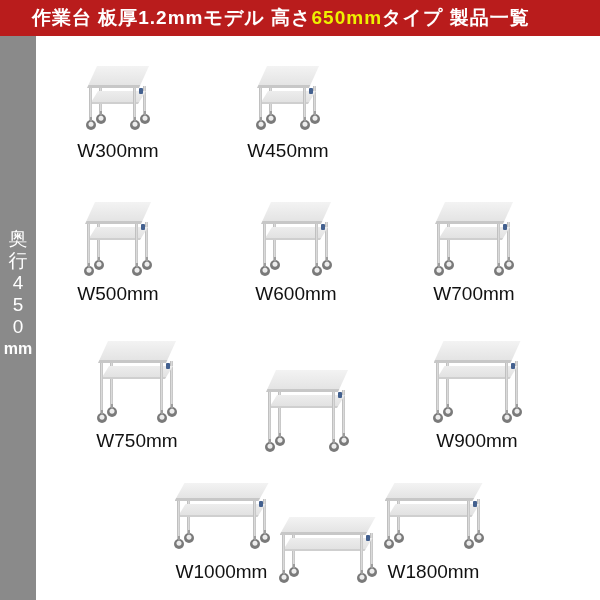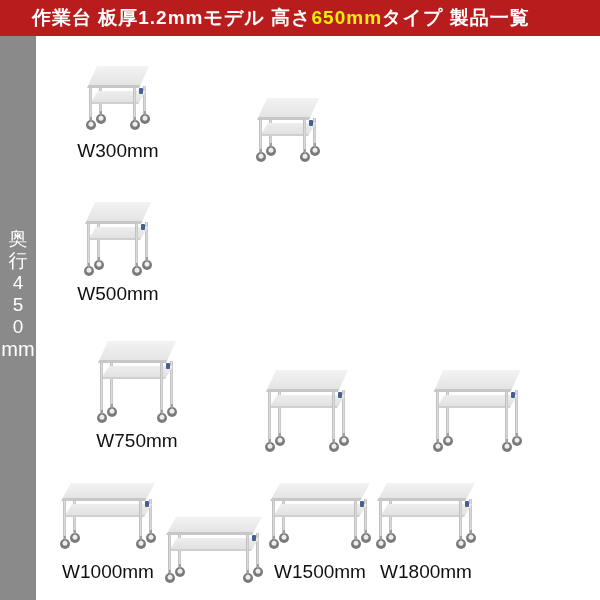--- a/index.html
+++ b/index.html
@@ -22,28 +22,28 @@
   
   .sidebar{
     position:absolute;left:0;top:36px;width:36px;height:564px;
     background:#8a8a8a;
   }
   .depth{
     position:absolute;left:0;top:192px;width:36px;
     display:flex;flex-direction:column;align-items:center;
     color:#ffffff;font-size:19px;line-height:22px;
   }
-  .depth .unit{font-size:20px;line-height:18px;margin-top:2px;}
+  .depth .unit{font-size:16px;line-height:18px;margin-top:2px;font-weight:bold;}
   
   .main{position:absolute;left:32px;top:36px;width:568px;height:564px;}
   .row{display:flex;}
   .row1{margin-top:30px;margin-left:1px;}
   .row2{margin-top:40px;margin-left:1px;gap:8px;}
   .row3{margin-top:36px;margin-left:1px;padding-left:19px;}
-  .row4{margin-top:31px;margin-left:23px;}
+  .row4{margin-top:31px;margin-left:23px;justify-content:center;}
   .row1 .cell,.row2 .cell,.row3 .cell{width:170px;}
   .row4 .cell{width:106px;}
   .cell{display:flex;flex-direction:column;align-items:center;justify-content:flex-end;}
   .lbl{
     color:#111111;font-size:19px;font-weight:400;letter-spacing:0px;
     white-space:nowrap;
   }
   .row1 .lbl{margin-top:10px;}
   .row2 .lbl{margin-top:7px;}
   .row3 .lbl{margin-top:7px;}
@@ -130,40 +130,73 @@
           <div class="shelf"></div>
           <div class="leg fl"></div>
           <div class="leg fr"></div>
           <div class="top"></div>
           <div class="fitting"></div>
           <div class="caster cbl"></div>
           <div class="caster cbr"></div>
           <div class="caster cfl"></div>
           <div class="caster cfr"></div>
         </div>
+      <div class="lbl">W450mm</div>
     </div>
   </div>
 
   <div class="row row2">
     <div class="cell">
       <div class="tbl" style="--tw:56px;--th:74px;--d:19px">
           <div class="leg bl"></div>
           <div class="leg br"></div>
           <div class="shelf"></div>
           <div class="leg fl"></div>
           <div class="leg fr"></div>
           <div class="top"></div>
           <div class="fitting"></div>
           <div class="caster cbl"></div>
           <div class="caster cbr"></div>
           <div class="caster cfl"></div>
           <div class="caster cfr"></div>
         </div>
       <div class="lbl">W500mm</div>
     </div>
+    <div class="cell">
+      <div class="tbl" style="--tw:60px;--th:74px;--d:19px">
+          <div class="leg bl"></div>
+          <div class="leg br"></div>
+          <div class="shelf"></div>
+          <div class="leg fl"></div>
+          <div class="leg fr"></div>
+          <div class="top"></div>
+          <div class="fitting"></div>
+          <div class="caster cbl"></div>
+          <div class="caster cbr"></div>
+          <div class="caster cfl"></div>
+          <div class="caster cfr"></div>
+        </div>
+      <div class="lbl">W600mm</div>
+    </div>
+    <div class="cell">
+      <div class="tbl" style="--tw:68px;--th:74px;--d:19px">
+          <div class="leg bl"></div>
+          <div class="leg br"></div>
+          <div class="shelf"></div>
+          <div class="leg fl"></div>
+          <div class="leg fr"></div>
+          <div class="top"></div>
+          <div class="fitting"></div>
+          <div class="caster cbl"></div>
+          <div class="caster cbr"></div>
+          <div class="caster cfl"></div>
+          <div class="caster cfr"></div>
+        </div>
+      <div class="lbl">W700mm</div>
+    </div>
   </div>
 
   <div class="row row3">
     <div class="cell">
       <div class="tbl" style="--tw:68px;--th:82px;--d:19px">
           <div class="leg bl"></div>
           <div class="leg br"></div>
           <div class="shelf"></div>
           <div class="leg fl"></div>
           <div class="leg fr"></div>
@@ -198,20 +231,21 @@
           <div class="shelf"></div>
           <div class="leg fl"></div>
           <div class="leg fr"></div>
           <div class="top"></div>
           <div class="fitting"></div>
           <div class="caster cbl"></div>
           <div class="caster cbr"></div>
           <div class="caster cfl"></div>
           <div class="caster cfr"></div>
         </div>
+      <div class="lbl">W900mm</div>
     </div>
   </div>
 
   <div class="row row4">
     <div class="cell">
       <div class="tbl" style="--tw:84px;--th:66px;--d:15px">
           <div class="leg bl"></div>
           <div class="leg br"></div>
           <div class="shelf"></div>
           <div class="leg fl"></div>
@@ -234,36 +268,20 @@
           <div class="leg fr"></div>
           <div class="top"></div>
           <div class="fitting"></div>
           <div class="caster cbl"></div>
           <div class="caster cbr"></div>
           <div class="caster cfl"></div>
           <div class="caster cfr"></div>
         </div>
     </div>
     <div class="cell">
-      <div class="tbl" style="--tw:90px;--th:66px;--d:15px">
-          <div class="leg bl"></div>
-          <div class="leg br"></div>
-          <div class="shelf"></div>
-          <div class="leg fl"></div>
-          <div class="leg fr"></div>
-          <div class="top"></div>
-          <div class="fitting"></div>
-          <div class="caster cbl"></div>
-          <div class="caster cbr"></div>
-          <div class="caster cfl"></div>
-          <div class="caster cfr"></div>
-        </div>
-      <div class="lbl">W1500mm</div>
-    </div>
-    <div class="cell">
       <div class="tbl" style="--tw:88px;--th:66px;--d:15px">
           <div class="leg bl"></div>
           <div class="leg br"></div>
           <div class="shelf"></div>
           <div class="leg fl"></div>
           <div class="leg fr"></div>
           <div class="top"></div>
           <div class="fitting"></div>
           <div class="caster cbl"></div>
           <div class="caster cbr"></div>

